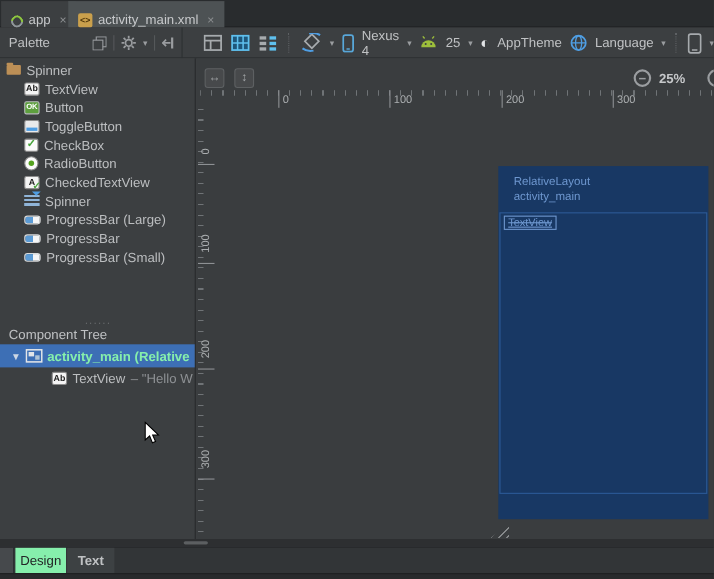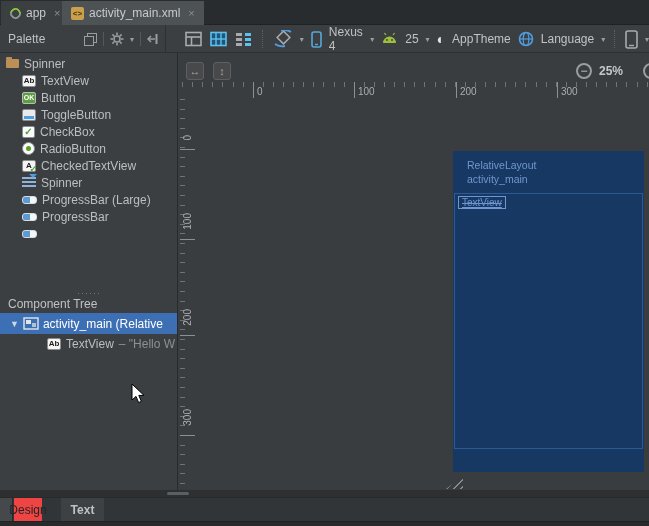--- a/index.html
+++ b/index.html
@@ -2,21 +2,21 @@
 <html><head>
 <meta charset="utf-8">
 <style>
   html,body{margin:0;padding:0;background:#222;}
   #stage{position:relative;width:649px;height:526px;background:#3c3f41;overflow:hidden;
          font-family:"Liberation Sans",sans-serif;color:#bcbec0;font-size:12px;
          -webkit-font-smoothing:antialiased;}
   .abs{position:absolute;box-sizing:border-box;}
   
   .tabstrip{left:0;top:0;width:649px;height:25px;background:#292c2e;border-bottom:1px solid #1f2122;}
-  .etab{top:1px;height:24px;display:flex;align-items:center;gap:5px;padding:0 9px;}
+  .etab{top:1px;height:24px;display:flex;align-items:flex-end;gap:5px;padding:0 9px;}
   .etab .lbl{color:#c7c9cb;font-size:12px;}
   .etab .close{color:#8a8d8f;font-size:11px;margin-left:3px;}
   .tab-app{left:1px;background:#3c3f41;}
   .tab-main{left:62px;background:#4d5254;}
   .module-icon{width:11px;height:11px;border-radius:50%;border:2px solid #8f969a;
      border-top-color:#8dc63f;border-right-color:#8dc63f;transform:rotate(-40deg);display:inline-block;box-sizing:border-box;}
   .xml-icon{width:13px;height:13px;background:#caa04c;border-radius:2px;color:#4a3208;
      font-size:8px;font-weight:bold;display:inline-flex;align-items:center;justify-content:center;}
   
   .toprow{left:0;top:25px;width:649px;height:28px;background:#3c3f41;border-bottom:1px solid #2d3032;}
@@ -45,21 +45,21 @@
   .i-radio::after{content:"";position:absolute;left:3px;top:3px;width:5px;height:5px;border-radius:50%;background:#54a21f;}
   .i-ctv{width:14px;height:12px;background:#f4f4f4;border:1px solid #8d8d8d;border-radius:2px;color:#1d1d1d;font-size:8px;font-weight:bold;position:relative;}
   .i-ctv::after{content:"✓";position:absolute;right:-2px;bottom:-3px;color:#47a33a;font-size:9px;}
   .i-spin{width:14px;height:11px;background:repeating-linear-gradient(to bottom,#8fb4d8 0,#8fb4d8 2px,#3c3f41 2px,#3c3f41 4px);position:relative;}
   .i-spin::after{content:"";position:absolute;right:-1px;top:-3px;border-left:4px solid transparent;border-right:4px solid transparent;border-top:4px solid #4f9ee3;}
   .i-pb{width:15px;height:8px;border:1px solid #d8dadb;border-radius:3px;background:linear-gradient(to right,#5b9bd5 0 55%,#f5f6f7 55%);}
   .splitgrip{left:0;top:237px;width:178px;height:7px;text-align:center;color:#7a7d7f;font-size:9px;line-height:6px;letter-spacing:1px;}
   .ct-title{left:8px;top:243px;height:16px;line-height:16px;color:#bfc1c3;}
   .trow-sel{left:0;top:260px;width:178px;height:21px;background:#3d6fb5;display:flex;align-items:center;gap:4px;white-space:nowrap;overflow:hidden;}
   .trow-sel .expander{color:#cdd7e4;font-size:9px;margin-left:10px;}
-  .trow-sel .lbl{color:#ffffff;font-weight:normal;}
+  .trow-sel .lbl{color:#86efac;font-weight:bold;}
   .trow-child{left:0;top:281px;width:178px;height:19px;display:flex;align-items:center;gap:5px;white-space:nowrap;overflow:hidden;padding-left:47px;}
   .trow-child .val{color:#8d9093;}
   
   .surface{left:179px;top:53px;width:470px;height:437px;background:#3a3d3f;overflow:hidden;}
   .szbtn{top:9px;width:18px;height:18px;background:#47494b;border:1px solid #5d6062;border-radius:3px;
          color:#a3a6a8;font-size:11px;display:flex;align-items:center;justify-content:center;}
   .zoomout{top:10px;left:397px;width:16px;height:16px;border:2px solid #9a9da0;border-radius:50%;
          color:#9a9da0;font-size:12px;line-height:12px;display:flex;align-items:center;justify-content:center;font-weight:bold;}
   .zoomtxt{top:11px;left:420px;color:#c6c8ca;font-weight:bold;font-size:12px;}
   .zoomin-part{top:10px;left:464px;width:16px;height:16px;border:2px solid #9a9da0;border-radius:50%;}
@@ -94,21 +94,21 @@
   .bp-head{position:absolute;left:14px;top:7px;color:#6e97cf;font-size:10.5px;line-height:14px;}
   .bp-inner{position:absolute;left:1px;right:1px;top:42px;bottom:23px;border:1px solid #2c5a97;}
   .bp-tv{position:absolute;left:5px;top:45px;border:1px solid #6e97cf;color:#6e97cf;font-size:10px;
          padding:0 3px;text-decoration:underline line-through;text-decoration-thickness:1px;}
   
   .hscroll{left:0;top:490px;width:649px;height:7px;background:#2d2f31;}
   .hthumb{left:167px;top:492px;width:22px;height:3px;background:#5c5f61;border-radius:2px;}
   .btmbar{left:0;top:497px;width:649px;height:24px;background:#323537;border-top:1px solid #27292b;}
   .btmcorner{left:0;top:498px;width:13px;height:23px;background:#46494c;border-right:1px solid #27292b;}
   .btab{top:498px;height:23px;display:flex;align-items:center;justify-content:center;font-size:12px;}
-  .btab-design{left:14px;width:28px;background:#ef4444;color:#232526;}
+  .btab-design{left:14px;width:46px;background:#86efac;color:#232526;}
   .btab-text{left:61px;width:43px;background:#3d4143;color:#bfc1c3;font-weight:bold;}
   .btmstrip{left:0;top:521px;width:649px;height:5px;background:#282a2c;border-top:1px solid #1f2122;}
   
   .svgi{display:inline-flex;align-items:center;justify-content:center;}
 </style>
 </head>
 <body>
 
 <div id="stage">
 
@@ -279,20 +279,21 @@
     <div class="prow" style="top:138px;padding-left:22px;">
       <span class="gi i-pb"></span>
       <span>ProgressBar (Large)</span>
     </div>
     <div class="prow" style="top:155px;padding-left:22px;">
       <span class="gi i-pb"></span>
       <span>ProgressBar</span>
     </div>
     <div class="prow" style="top:172px;padding-left:22px;">
       <span class="gi i-pb"></span>
+      <span>ProgressBar (Small)</span>
     </div>
 
     <div class="abs splitgrip">······</div>
     <div class="abs ct-title">Component Tree</div>
 
     <div class="abs trow-sel">
       <span class="expander">▼</span>
       <span class="svgi">
         <svg width="16" height="13">
             <rect x="1" y="1" width="14" height="11" fill="none" stroke="#e2e5e8" stroke-width="1.4"></rect>

